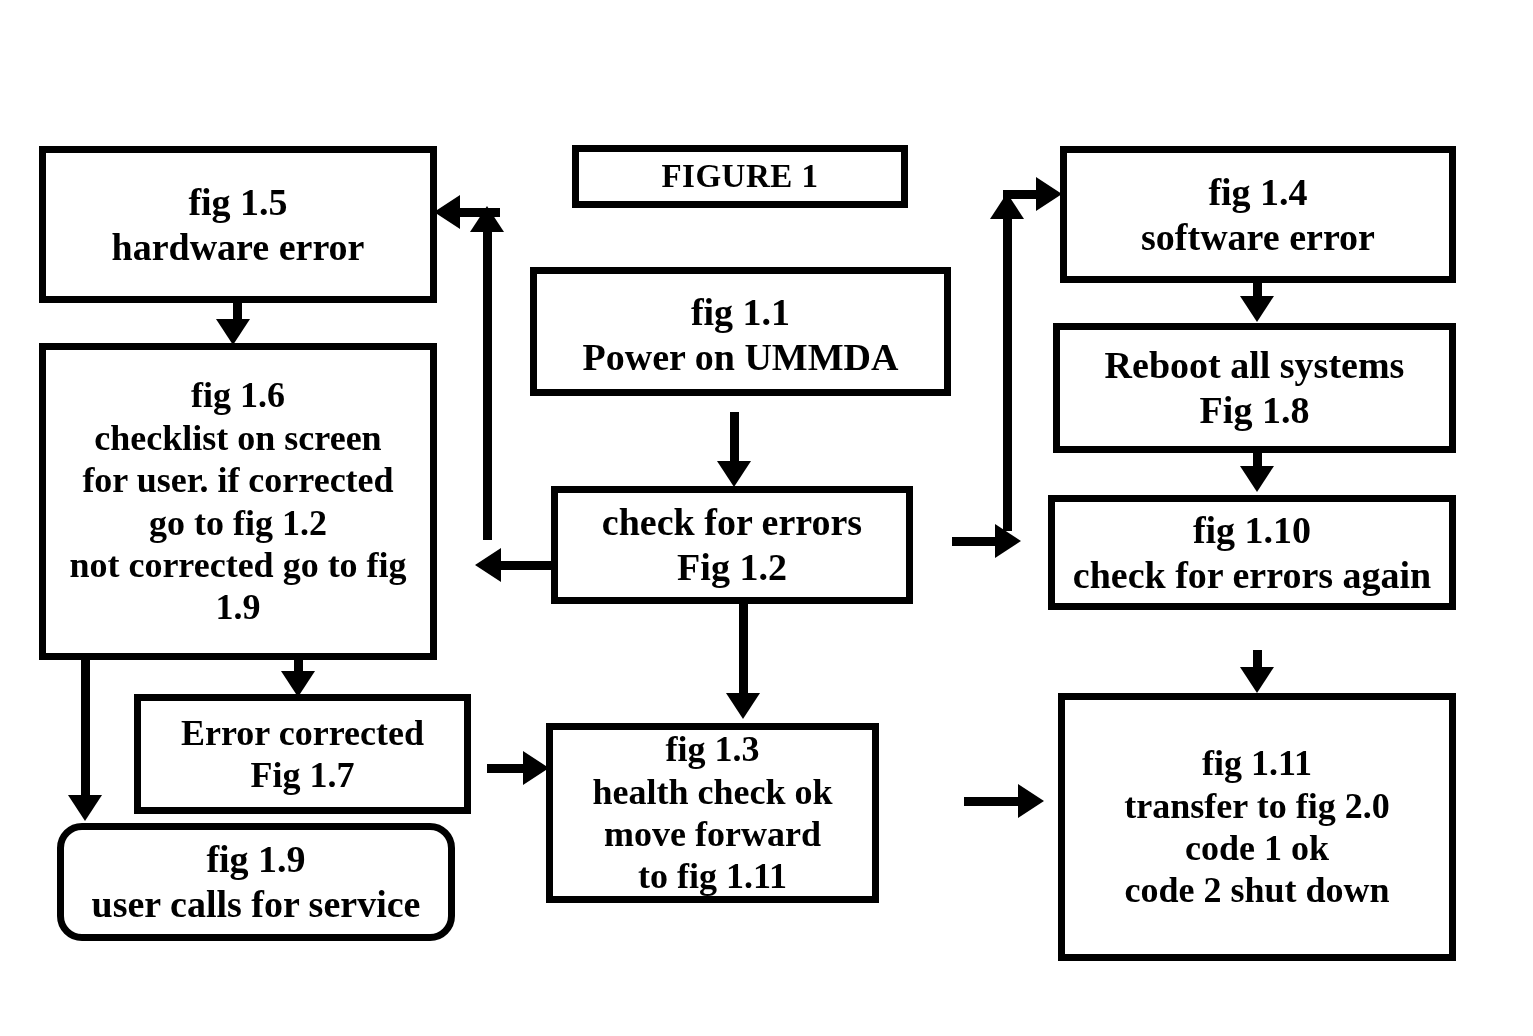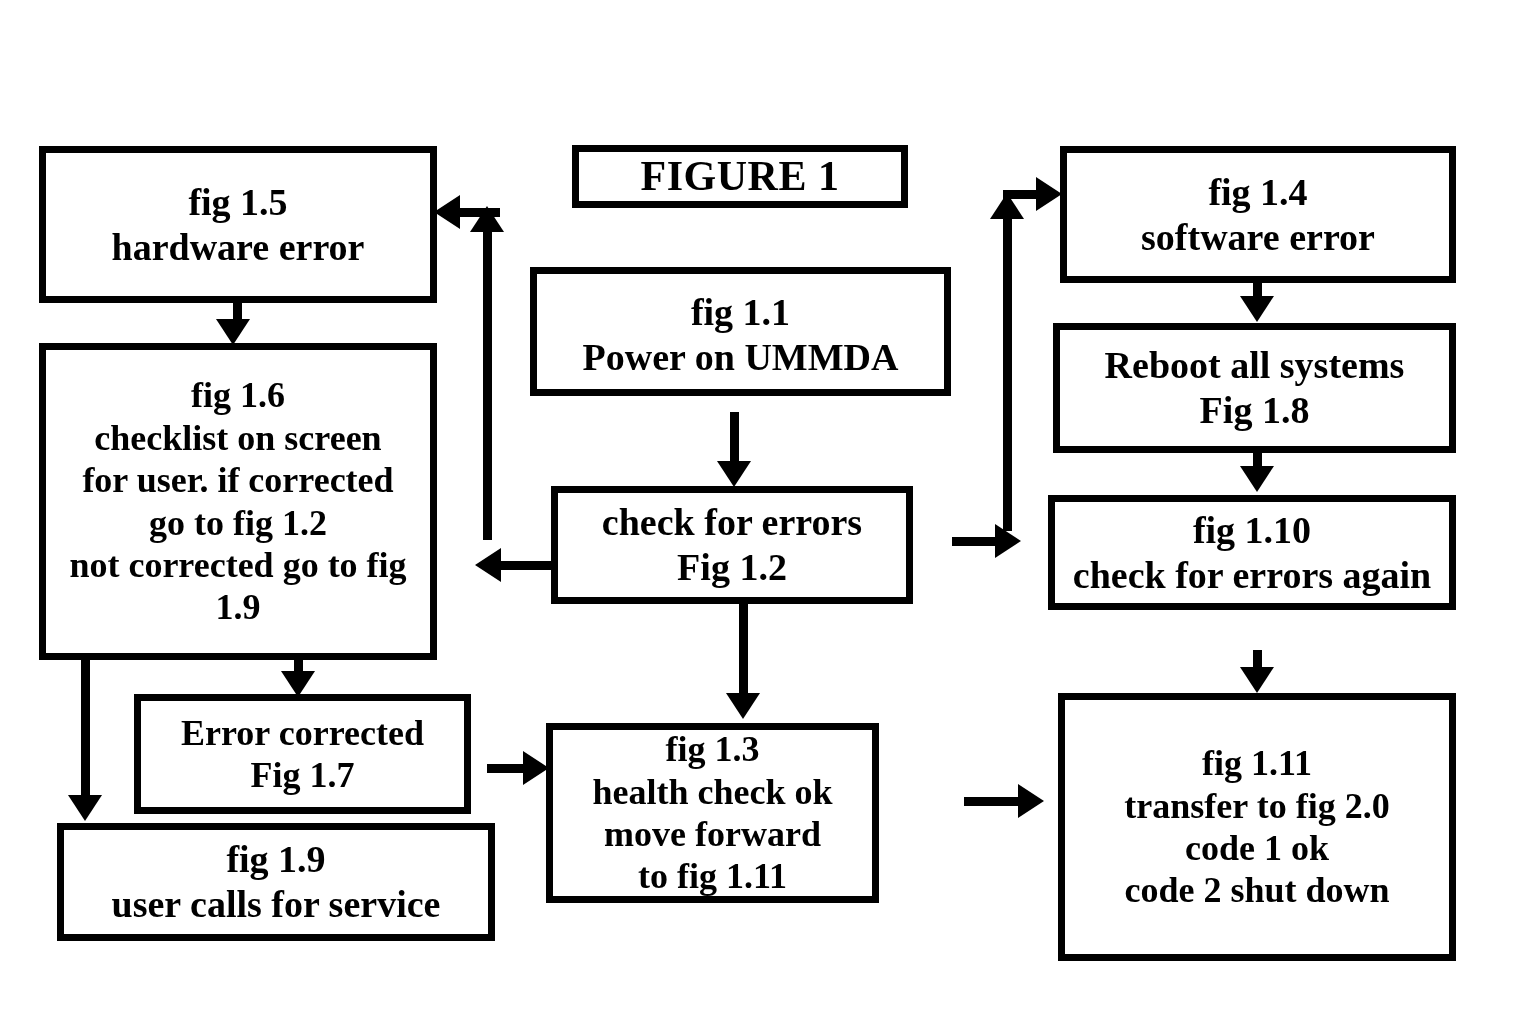--- a/index.html
+++ b/index.html
@@ -39,21 +39,21 @@
     padding: 0 6px;
     box-sizing: border-box;
   }
   .node.top-align {
     align-items: flex-start;
   }
   .node.top-align .txt {
     padding-top: 16px;
   }
   .title-box {
-    font-size: 42px;
+    font-size: 33px;
     letter-spacing: 0.5px;
     align-items: center;
   }
   .fs-38 { font-size: 38px; }
   .fs-36 { font-size: 36px; }
 
   
   .conn {
     position: absolute;
   }
@@ -117,21 +117,21 @@
 go to fig 1.2
 not corrected go to fig
 1.9</span>
   </div>
 
   <div class="node fs-36" style="left:134px; top:694px; width:337px; height:120px;">
     <span class="txt">Error corrected
 Fig 1.7</span>
   </div>
 
-  <div class="node fs-38" style="left:57px; top:823px; width:438px; height:118px;">
+  <div class="node fs-38" style="left:57px; top:823px; width:398px; height:118px;border-radius:25px;">
     <span class="txt">fig 1.9
 user calls for service</span>
   </div>
 
   <div class="node title-box" style="left:572px; top:145px; width:336px; height:63px;">
     <span class="txt">FIGURE 1</span>
   </div>
 
   <div class="node top-align fs-38" style="left:530px; top:267px; width:421px; height:129px;">
     <span class="txt">fig 1.1

